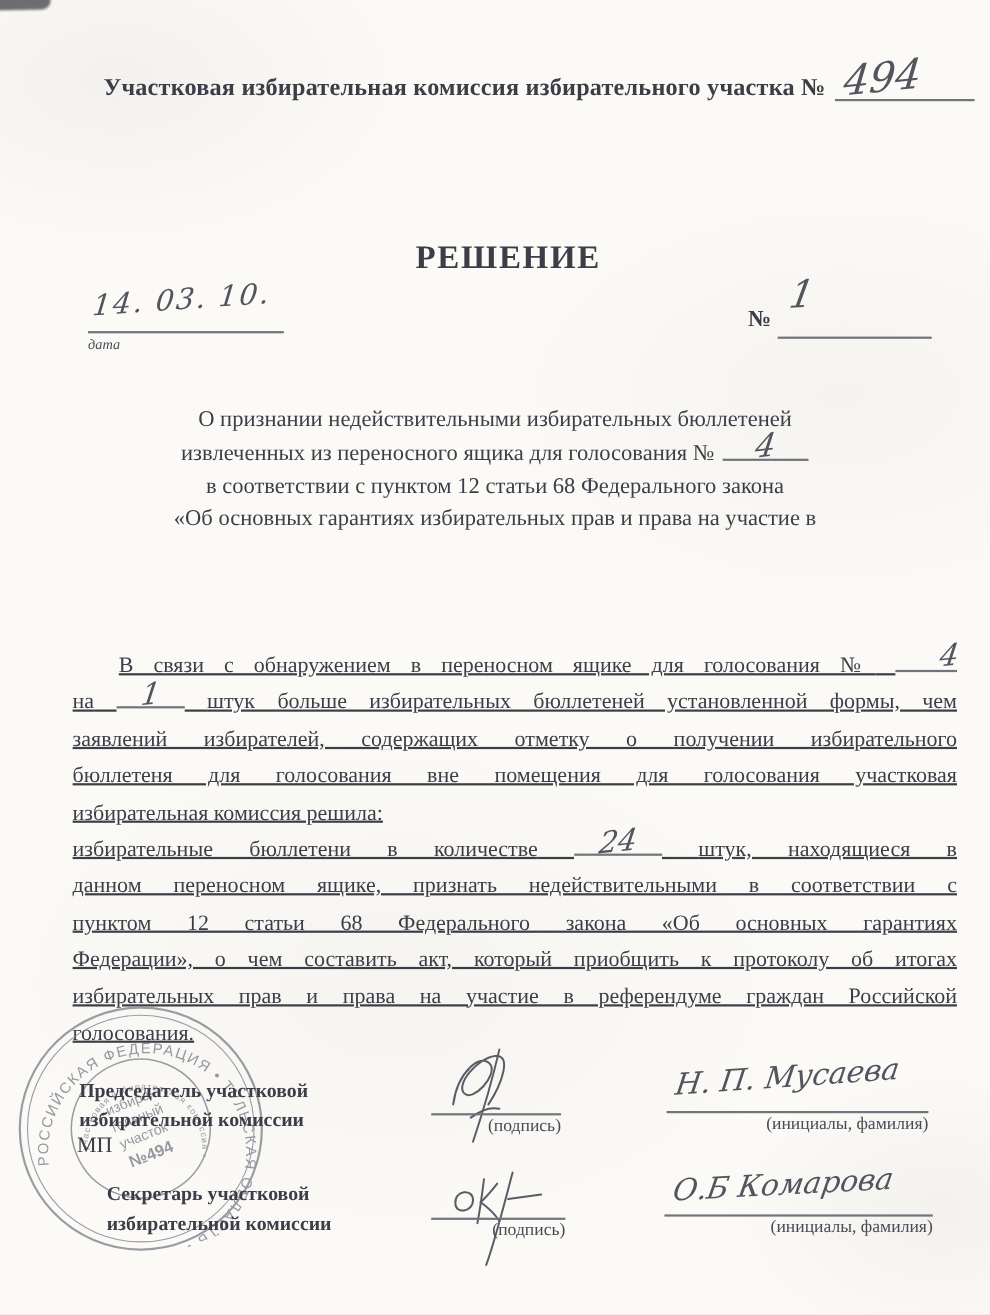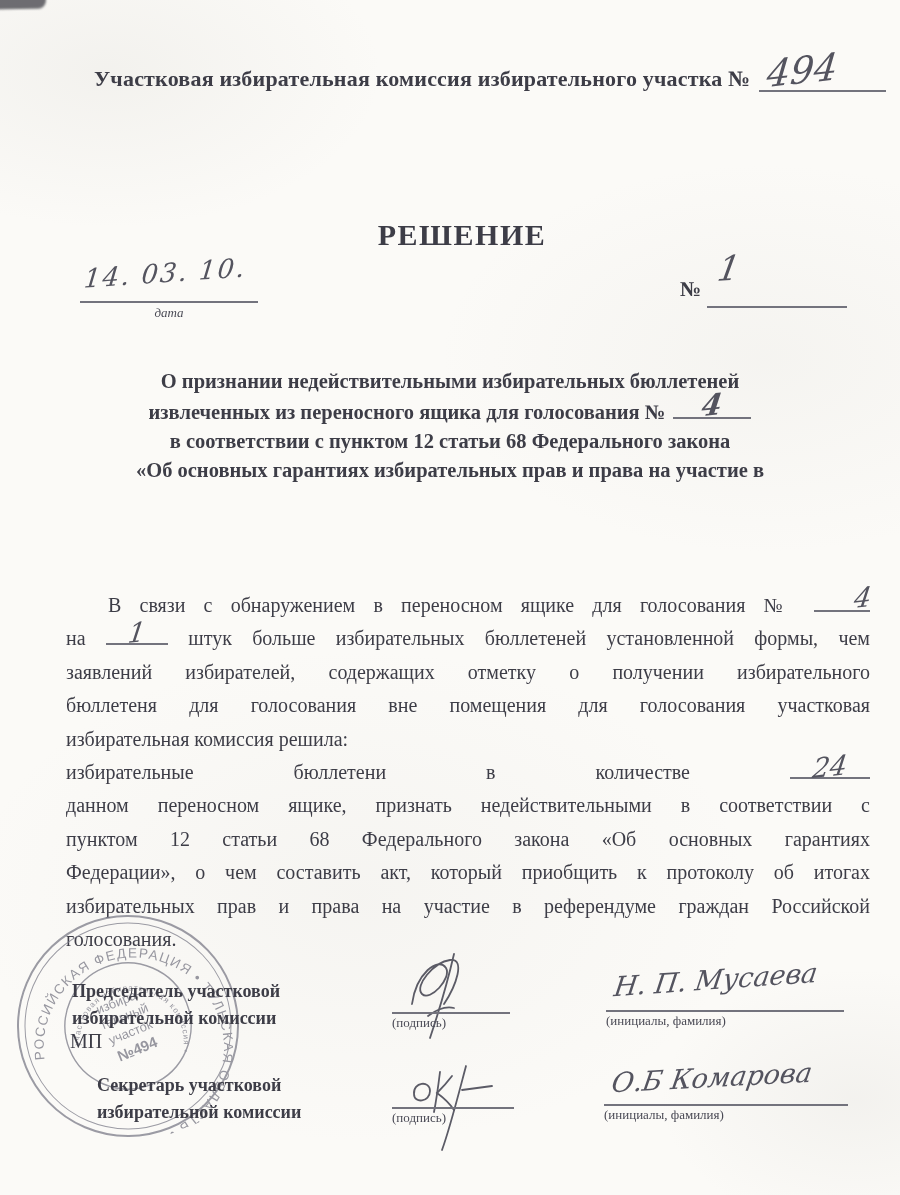--- a/index.html
+++ b/index.html
@@ -24,52 +24,52 @@
     border-bottom:2px solid #73737d;}
   
   .hw{font-family:"DejaVu Serif", serif; font-style:italic; color:#54545f; line-height:1;}
   .hdr-blank .hw{position:absolute; left:8px; bottom:1px; font-size:37px; transform:rotate(-6deg) skewX(-12deg);}
   
   .title{position:absolute; left:0; top:218px; width:900px; text-align:center;
     font-weight:bold; font-size:30px; letter-spacing:1.5px;padding-left:12px;}
   
   .date-hw{position:absolute; left:84px; top:260px; font-size:26px; transform:rotate(-4deg) skewX(-10deg); letter-spacing:2px;}
   .date-line{position:absolute; left:80px; top:301px; width:178px; border-top:2px solid #73737d;}
-  .date-label{position:absolute; left:80px; top:305px; width:178px; text-align:center;
+  .date-label{position:absolute; left:80px; top:305px; width:178px; text-align:left;
     font-style:italic; font-size:13px; color:#4a4a55;}
   .num-prefix{position:absolute; left:680px; top:277px; font-size:21px; font-weight:bold;}
   .num-line{position:absolute; left:707px; top:306px; width:140px; border-top:2px solid #73737d;}
   .num-hw{position:absolute; left:718px; top:251px; font-size:34px; transform:rotate(-4deg) skewX(-14deg);}
   
   .subject{position:absolute; left:75px; top:367px; width:750px; text-align:center;
-    font-weight:bold; font-size:20.5px; line-height:29px;}
+    font-weight:normal; font-size:20.5px; line-height:29px;}
   .uline{display:inline-block; position:relative; border-bottom:2px solid #73737d;
     height:1em; vertical-align:baseline;}
   .uline .hw{position:absolute; left:50%; bottom:-3px; transform:translateX(-50%) rotate(-6deg) skewX(-14deg); font-size:29px;}
   .w78{width:78px; margin-left:8px;}
   .w58{width:56px;}
   .w62{width:62px;}
   .w80{width:80px;}
   
-  .body{position:absolute; left:66px; top:589px; width:804px; font-size:20px; line-height:33.4px;}
+  .body{position:absolute; left:66px; top:589px; width:804px; font-size:20px; line-height:33.4px;text-decoration:underline;}
   .jline{text-align:justify; text-align-last:justify;}
   .nline{text-align:left;}
   .indent{text-indent:42px;}
   .body .uline .hw{font-size:27px;}
   
   .role{position:absolute; font-weight:bold; font-size:18px; line-height:27px;}
   .role-1{left:72px; top:962px;margin-top:16px;}
   .role-2{left:70px; top:1072px;margin-left:27px;}
   .mp{position:absolute; left:70px; top:1030px; font-weight:normal; font-size:20px;}
   .sigline{position:absolute; border-top:2px solid #73737d;}
   .sigl-1{left:392px; top:1012px; width:118px;}
   .namel-1{left:606px; top:1010px; width:238px;}
   .sigl-2{left:392px; top:1107px; width:122px;}
   .namel-2{left:604px; top:1104px; width:244px;}
-  .siglabel{position:absolute; text-align:left; font-size:13px; color:#4a4a55;}
+  .siglabel{position:absolute; text-align:right; font-size:16px; color:#4a4a55;}
   .plab-1{left:392px; top:1015px; width:118px;}
   .nlab-1{left:606px; top:1013px; width:238px;}
   .plab-2{left:392px; top:1110px; width:122px;}
   .nlab-2{left:604px; top:1107px; width:244px;}
   .name-hw{position:absolute; font-size:27px; white-space:nowrap;}
   .name-1{left:614px; top:966px; transform:rotate(-4deg) skewX(-12deg);}
   .name-2{left:612px; top:1064px; transform:rotate(-3deg) skewX(-12deg);}
   .sigsvg{position:absolute; overflow:visible;}
   .sig-1{left:398px; top:946px;}
   .sig-2{left:400px; top:1056px;}
@@ -114,21 +114,21 @@
     <div class="jline indent">
       <span>В связи с обнаружением в переносном ящике для голосования №</span> <span class="uline w58"><span class="hw">4</span></span>
     </div>
     <div class="jline">
       <span>на</span> <span class="uline w62"><span class="hw">1</span></span> <span>штук больше избирательных бюллетеней установленной формы, чем</span>
     </div>
     <div class="jline">заявлений избирателей, содержащих отметку о получении избирательного</div>
     <div class="jline">бюллетеня для голосования вне помещения для голосования участковая</div>
     <div class="nline">избирательная комиссия решила:</div>
     <div class="jline">
-      <span>избирательные бюллетени в количестве</span> <span class="uline w80"><span class="hw">24</span></span> 
+      <span>избирательные бюллетени в количестве</span> <span class="uline w80"><span class="hw">24</span></span> <span>штук, находящиеся в</span>
     </div>
     <div class="jline">данном переносном ящике, признать недействительными в соответствии с</div>
     <div class="jline">пунктом 12 статьи 68 Федерального закона «Об основных гарантиях</div>
     <div class="jline">Федерации», о чем составить акт, который приобщить к протоколу  об итогах</div>
     <div class="jline">избирательных прав и права на участие в референдуме граждан Российской</div>
     <div class="nline">голосования.</div>
   </div>
 
   <svg class="stamp" viewBox="0 0 232 232">
     <circle cx="116" cy="116" r="110" fill="none" stroke="#81818d" stroke-width="2"></circle>

